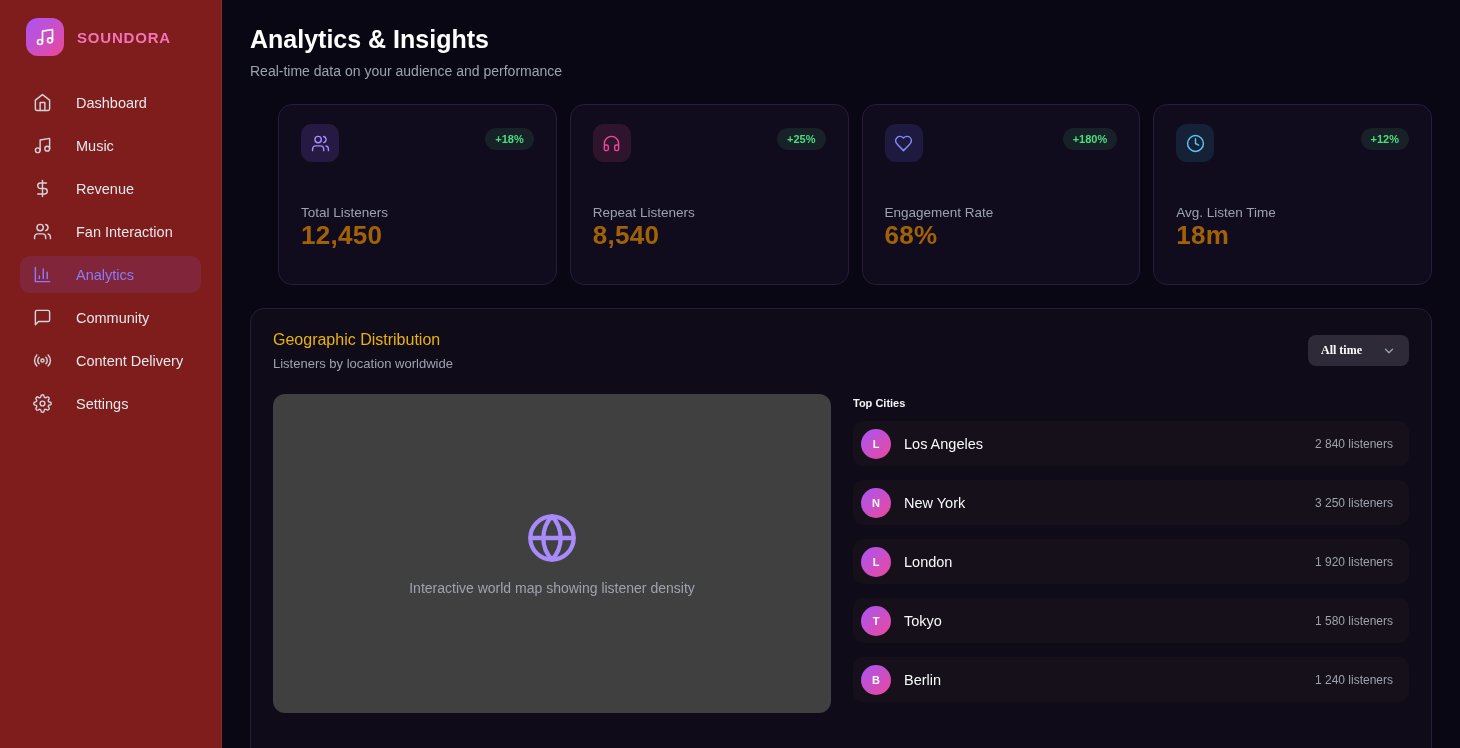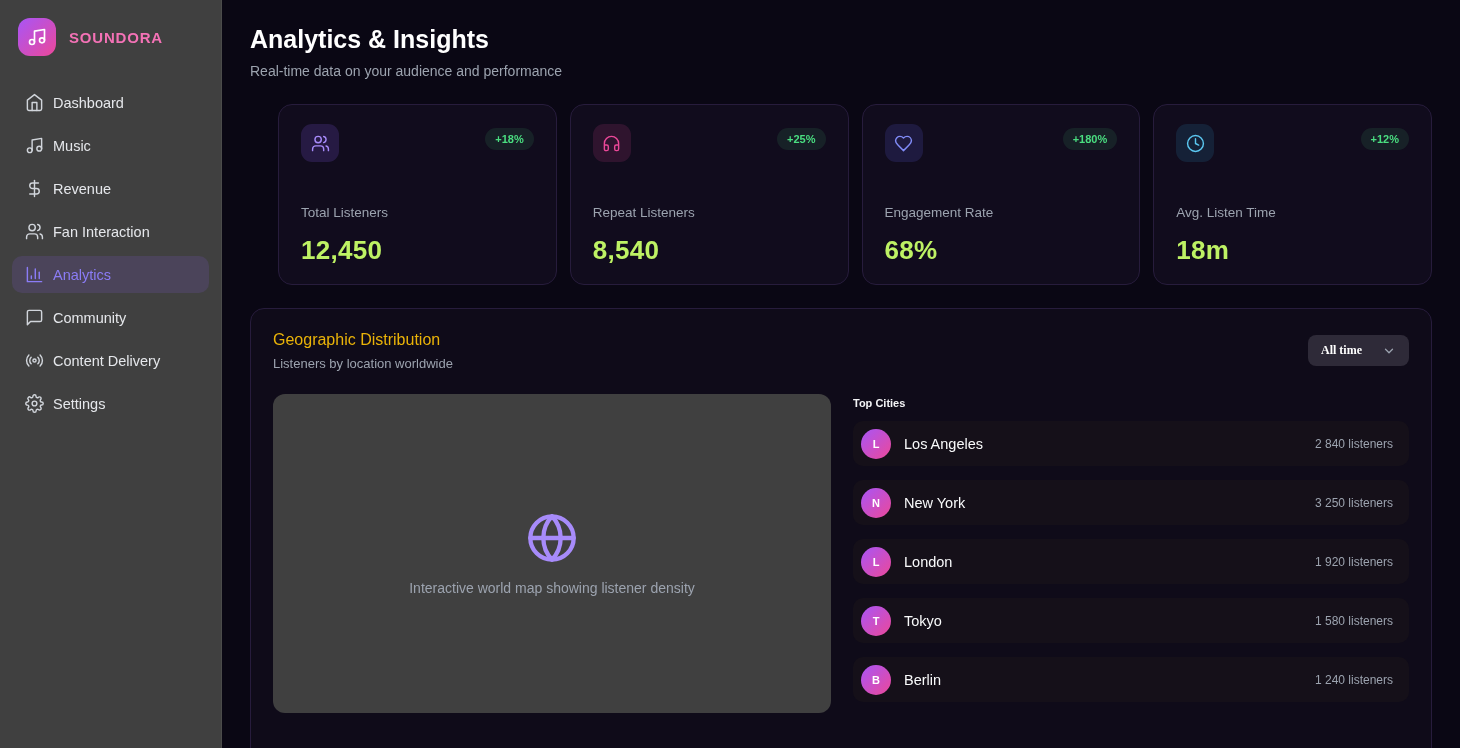--- a/index.html
+++ b/index.html
@@ -7,35 +7,35 @@
     width: 1460px; height: 748px; overflow: hidden;
     background: #0a0714;
     font-family: "Liberation Sans", sans-serif;
     color: #e5e7eb;
   }
   .layout { display: flex; width: 100%; height: 100%; }
 
   
   .sidebar {
     width: 222px; min-width: 222px; height: 100%;
-    background: #404040;
+    background: #7f1d1d;
     border-right: 1px solid rgba(255,255,255,0.06);
-    padding: 16px 12px;
+    padding: 16px 20px;
   }
   .logo-row { display: flex; align-items: center; gap: 13px; padding: 2px 6px; }
   .logo-box {
     width: 38px; height: 38px; border-radius: 12px;
     background: linear-gradient(135deg, #a855f7 0%, #ec4899 100%);
     display: flex; align-items: center; justify-content: center;
     color: #ffffff;
   }
   .brand { font-size: 15px; font-weight: 700; letter-spacing: 0.8px; color: #f472b6; }
   .nav { margin-top: 26px; display: flex; flex-direction: column; gap: 6px; }
   .nav-item {
-    display: flex; align-items: center; gap: 9px;
+    display: flex; align-items: center; gap: 24px;
     padding: 9px 13px; border-radius: 10px;
     font-size: 14.5px; color: #e5e7eb; cursor: pointer;
   }
   .nav-item .nicon { display: flex; color: #d1d5db; }
   .nav-item.active { background: rgba(139, 92, 246, 0.14); color: #8b7cf6; }
   .nav-item.active .nicon { color: #8b7cf6; }
 
   
   .main { flex: 1; padding: 25px 28px 0 28px; }
   .page-title { font-size: 25px; font-weight: 600; color: #ffffff; }
@@ -62,21 +62,21 @@
   .ic-purple { color: #a78bfa; background: rgba(139, 92, 246, 0.18); }
   .ic-pink   { color: #ec4899; background: rgba(236, 72, 153, 0.14); }
   .ic-indigo { color: #818cf8; background: rgba(99, 102, 241, 0.16); }
   .ic-cyan   { color: #5bc7f0; background: rgba(56, 189, 248, 0.12); }
   .badge {
     font-size: 11px; font-weight: 600; color: #4ade80;
     background: rgba(74, 222, 128, 0.10);
     padding: 5px 10px; border-radius: 999px; margin-top: 4px;
   }
   .stat-label { margin-top: 43px; font-size: 13.5px; color: #9ca3af; }
-  .stat-value { margin-top: 15px; font-size: 26px; font-weight: 700; color: #bef264; letter-spacing: 0.3px; }
+  .stat-value { font-size: 26px; font-weight: 700; color: #a16207; letter-spacing: 0.3px; }
 
   
   .geo-panel {
     margin-top: 23px;
     background: #0f0b19;
     border: 1px solid #271c3c;
     border-radius: 14px;
     padding: 22px;
     height: 456px;
   }

